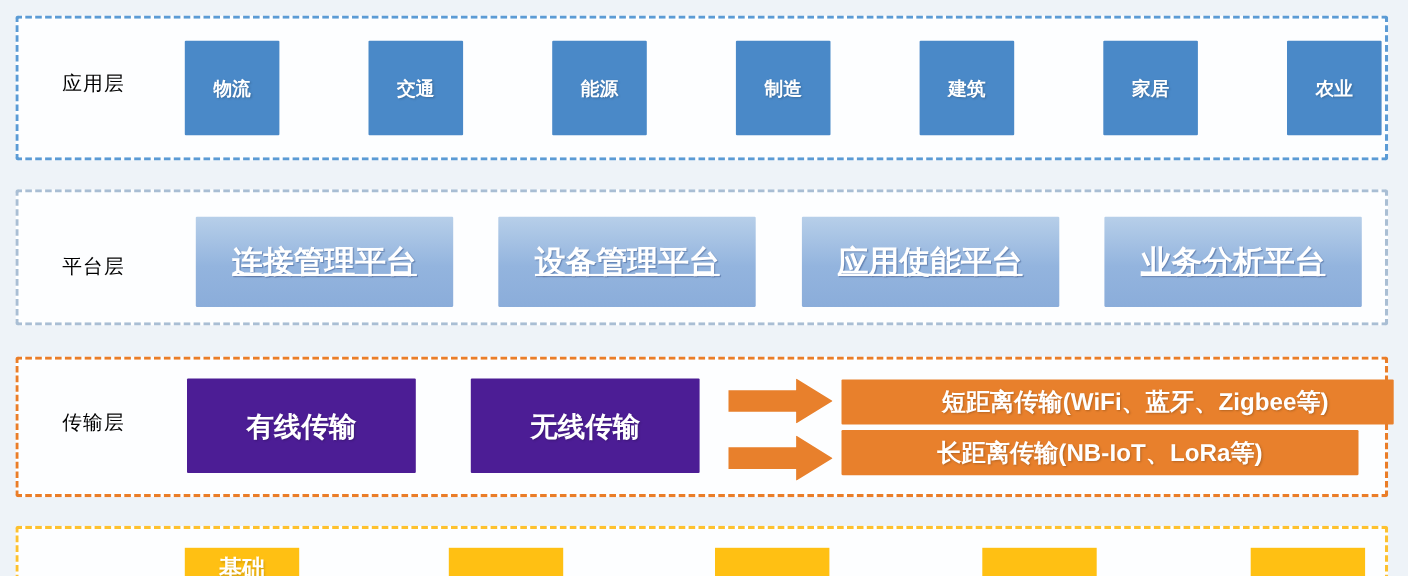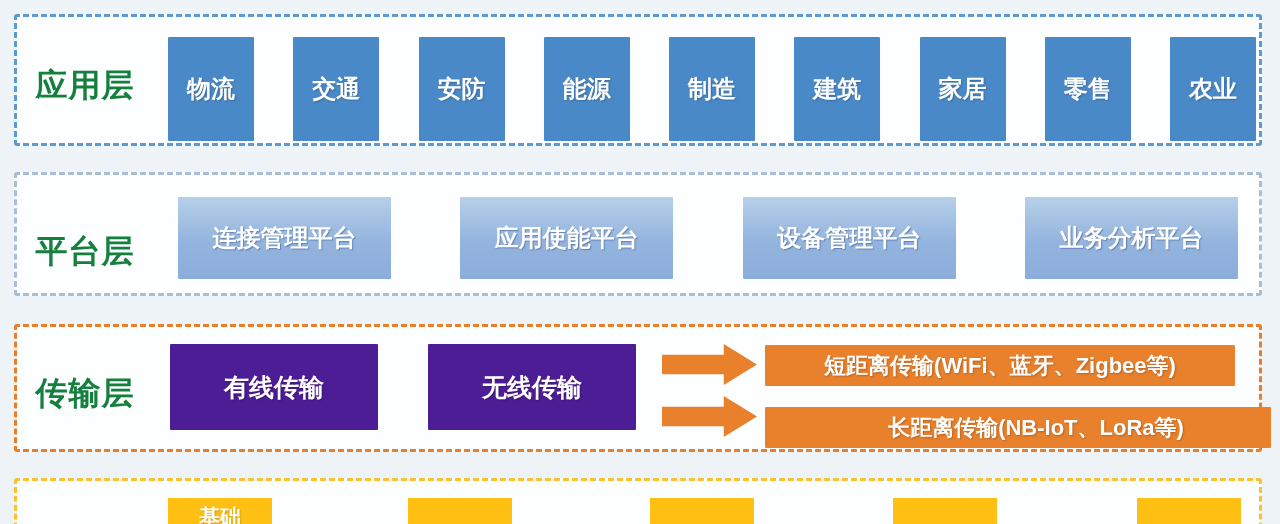--- a/index.html
+++ b/index.html
@@ -12,36 +12,37 @@
   .layer{
     position:absolute;left:14px;width:1242px;
     background:#fdfeff;border-radius:3px;
   }
   .layer.blue1{border:3px dashed #5b9bd5;}
   .layer.blue2{border:3px dashed #a9bed4;}
   .layer.orange{border:3px dashed #ea7d28;}
   .layer.gold{border:3px dashed #fdc12f;}
   .layer-label{
     position:absolute;left:20px;width:130px;
-    text-align:center;color:#15803d;
-    font-size:32px;font-weight:700;letter-spacing:1px;
+    text-align:center;color:#000000;
+    font-size:18px;font-weight:400;letter-spacing:1px;
   }
   .row{position:absolute;display:flex;justify-content:space-between;}
   .box{
     display:flex;align-items:center;justify-content:center;
     color:#fff;font-weight:700;text-align:center;
     text-shadow:1px 1px 2px rgba(0,0,0,.22);
     border-radius:1px;
   }
-  .app-box{width:86px;height:104px;background:#4a89c8;font-size:24px;}
+  .app-box{width:86px;height:86px;background:#4a89c8;font-size:17px;}
   .plat-box{
-    width:213px;height:82px;
+    width:234px;height:82px;
     background:linear-gradient(180deg,#b7cfe9 0%,#93b4de 55%,#8badda 100%);
-    font-size:24px;
+    font-size:28px;
     text-shadow:1px 1px 1px rgba(58,88,140,.55);
+    text-decoration:underline;
   }
   .trans-box{position:absolute;width:208px;height:86px;background:#4c1d95;font-size:25px;}
   .trans-bar{position:absolute;width:470px;height:41px;background:#e8802c;font-size:22px;}
   .arrow{
     position:absolute;width:95px;height:41px;background:#e8802c;
     clip-path:polygon(0 26%,65% 26%,65% 0,100% 50%,65% 100%,65% 74%,0 74%);
   }
   .base-box{
     position:absolute;top:498px;width:104px;height:70px;background:#ffc013;
     display:flex;justify-content:center;align-items:flex-start;
@@ -52,46 +53,44 @@
 </head>
 <body>
 
 <div class="stage">
 
   <div class="layer blue1" style="top:14px;height:126px;"></div>
   <div class="layer-label" style="top:64px;">应用层</div>
   <div class="row" style="left:168px;top:37px;width:1088px;height:86px;">
     <div class="box app-box">物流</div>
     <div class="box app-box">交通</div>
-    <div class="box app-box">安防</div>
     <div class="box app-box">能源</div>
     <div class="box app-box">制造</div>
     <div class="box app-box">建筑</div>
     <div class="box app-box">家居</div>
-    <div class="box app-box">零售</div>
     <div class="box app-box">农业</div>
   </div>
 
   <div class="layer blue2" style="top:172px;height:118px;"></div>
   <div class="layer-label" style="top:230px;">平台层</div>
   <div class="row" style="left:178px;top:197px;width:1060px;height:82px;">
     <div class="box plat-box">连接管理平台</div>
+    <div class="box plat-box">设备管理平台</div>
     <div class="box plat-box">应用使能平台</div>
-    <div class="box plat-box">设备管理平台</div>
     <div class="box plat-box">业务分析平台</div>
   </div>
 
   <div class="layer orange" style="top:324px;height:122px;"></div>
   <div class="layer-label" style="top:372px;">传输层</div>
   <div class="box trans-box" style="left:170px;top:344px;">有线传输</div>
   <div class="box trans-box" style="left:428px;top:344px;">无线传输</div>
   <div class="arrow" style="left:662px;top:344px;"></div>
   <div class="arrow" style="left:662px;top:396px;"></div>
-  <div class="box trans-bar" style="left:765px;top:345px;">短距离传输(WiFi、蓝牙、Zigbee等)</div>
-  <div class="box trans-bar" style="left:765px;top:407px;padding-left:36px;">长距离传输(NB-IoT、LoRa等)</div>
+  <div class="box trans-bar" style="left:765px;top:345px;padding-left:32px;">短距离传输(WiFi、蓝牙、Zigbee等)</div>
+  <div class="box trans-bar" style="left:765px;top:391px;">长距离传输(NB-IoT、LoRa等)</div>
 
   <div class="layer gold" style="top:478px;height:80px;"></div>
   <div class="base-box" style="left:168px;">基础</div>
   <div class="base-box" style="left:408px;"></div>
   <div class="base-box" style="left:650px;"></div>
   <div class="base-box" style="left:893px;"></div>
   <div class="base-box" style="left:1137px;"></div>
 
 </div>
 

